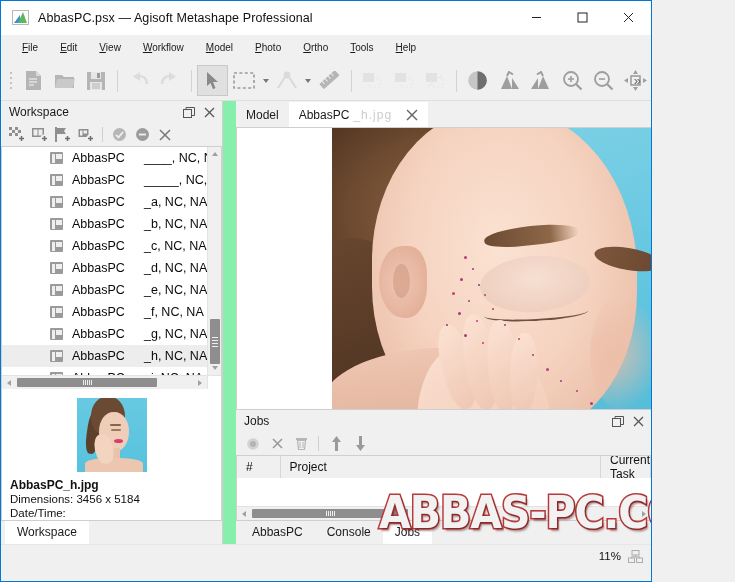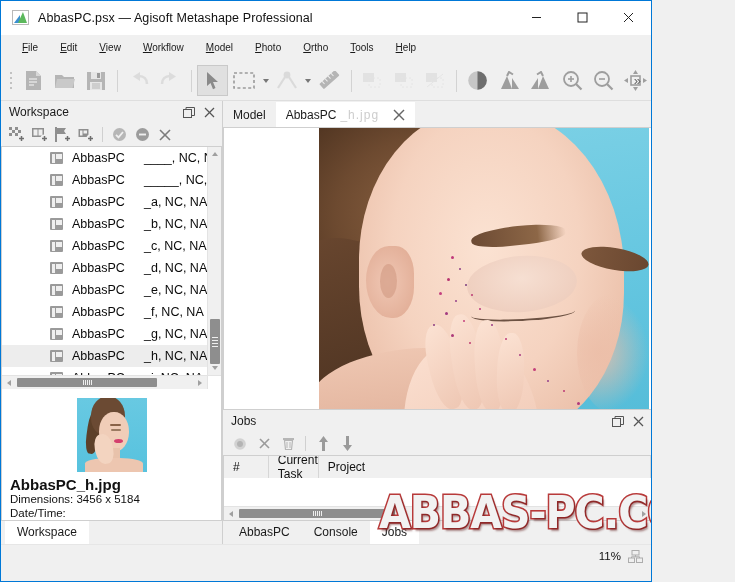--- a/index.html
+++ b/index.html
@@ -42,21 +42,21 @@
       border:1px solid transparent;box-sizing:border-box;}
   .tb.active{background:#e0e0e0;border-color:#c9c9c9;}
   .tb.disabled{opacity:.42;}
   .tbsep{width:1px;height:22px;background:#d3d3d3;margin:0 5px;}
   .caret{width:12px;height:31px;display:flex;align-items:center;justify-content:center;}
   .chev{width:0;height:0;border-left:3.5px solid transparent;border-right:3.5px solid transparent;
         border-top:4px solid #777;}
   .overflow{position:absolute;right:4px;font-size:13px;color:#666;padding:4px 6px;}
 
   
-  .body{display:flex;height:443px;background:#86efac;}
+  .body{display:flex;height:443px;background:#86efac;gap:13px;}
 
   
   .leftdock{width:222px;display:flex;flex-direction:column;background:#f0f0f0;
             border-right:1px solid #cfcfcf;box-sizing:border-box;}
   .panel-title{height:22px;display:flex;align-items:center;padding:0 3px 0 8px;
                font-size:12px;color:#1a1a1a;background:#f0f0f0;}
   .panel-title .t{flex:1;}
   .pbtn{width:20px;height:18px;display:flex;align-items:center;justify-content:center;}
   .ws-toolbar{height:23px;background:#f0f0f0;display:flex;align-items:center;padding-left:5px;
               gap:1px;}
@@ -116,21 +116,21 @@
                background:#f0cdb8;}
   .thumb .neck{position:absolute;left:26px;top:50px;width:17px;height:22px;background:#e8c2ab;}
   .thumb .shoulder{position:absolute;left:8px;bottom:0;width:58px;height:14px;border-radius:40% 40% 0 0;
                background:#edc6b0;}
   .thumb .hand{position:absolute;left:18px;top:36px;width:18px;height:30px;border-radius:45%;
                background:#f3d4c0;transform:rotate(-12deg);}
   .thumb .lip{position:absolute;left:37px;top:41px;width:9px;height:4px;border-radius:50%;background:#d43f6e;}
   .thumb .brow{position:absolute;left:33px;top:26px;width:11px;height:2px;border-radius:2px;background:#8a6348;}
   .thumb .eye{position:absolute;left:34px;top:31px;width:10px;height:2px;border-radius:2px;background:#9b7b62;}
   .pv-text{align-self:flex-start;padding:6px 0 0 8px;line-height:14px;font-size:11.5px;color:#111;}
-  .pv-text .fn{font-weight:bold;font-size:15px;}
+  .pv-text .fn{font-weight:bold;font-size:12px;}
 
   .dock-tabs{height:23px;background:#f0f0f0;display:flex;align-items:flex-end;padding-left:4px;}
   .dtab{padding:4px 12px 5px;font-size:12px;color:#1a1a1a;line-height:14px;}
   .dtab.active{background:#ffffff;}
 
   
   .rightarea{flex:1;display:flex;flex-direction:column;background:#f0f0f0;min-width:0;}
   .view-tabs{height:26px;background:#f0f0f0;display:flex;align-items:flex-end;}
   .vtab{height:25px;display:flex;align-items:center;padding:0 10px;font-size:12px;color:#1a1a1a;}
   .vtab.active{background:#ffffff;}
@@ -747,22 +747,22 @@
           <div class="jb">
             <svg width="11" height="15" viewBox="0 0 11 15">
                 <path d="M5.5 15L1 9h3V0h3v9h3z" fill="#9a9a9a"></path>
               </svg>
           </div>
         </div>
 
         <div class="jobs-table">
           <div class="jhead">
             <div class="jh num">#</div>
+            <div class="jh proj">Project</div>
             <div class="jh task">Current Task</div>
-            <div class="jh proj">Project</div>
           </div>
           <div class="jbody"></div>
           <div class="jhscroll">
             <div class="sb-arrow-h">
                 <div class="arr-lf"></div>
               </div>
             <div class="jhthumb">
                 <i></i>
                 <i></i>
                 <i></i>

